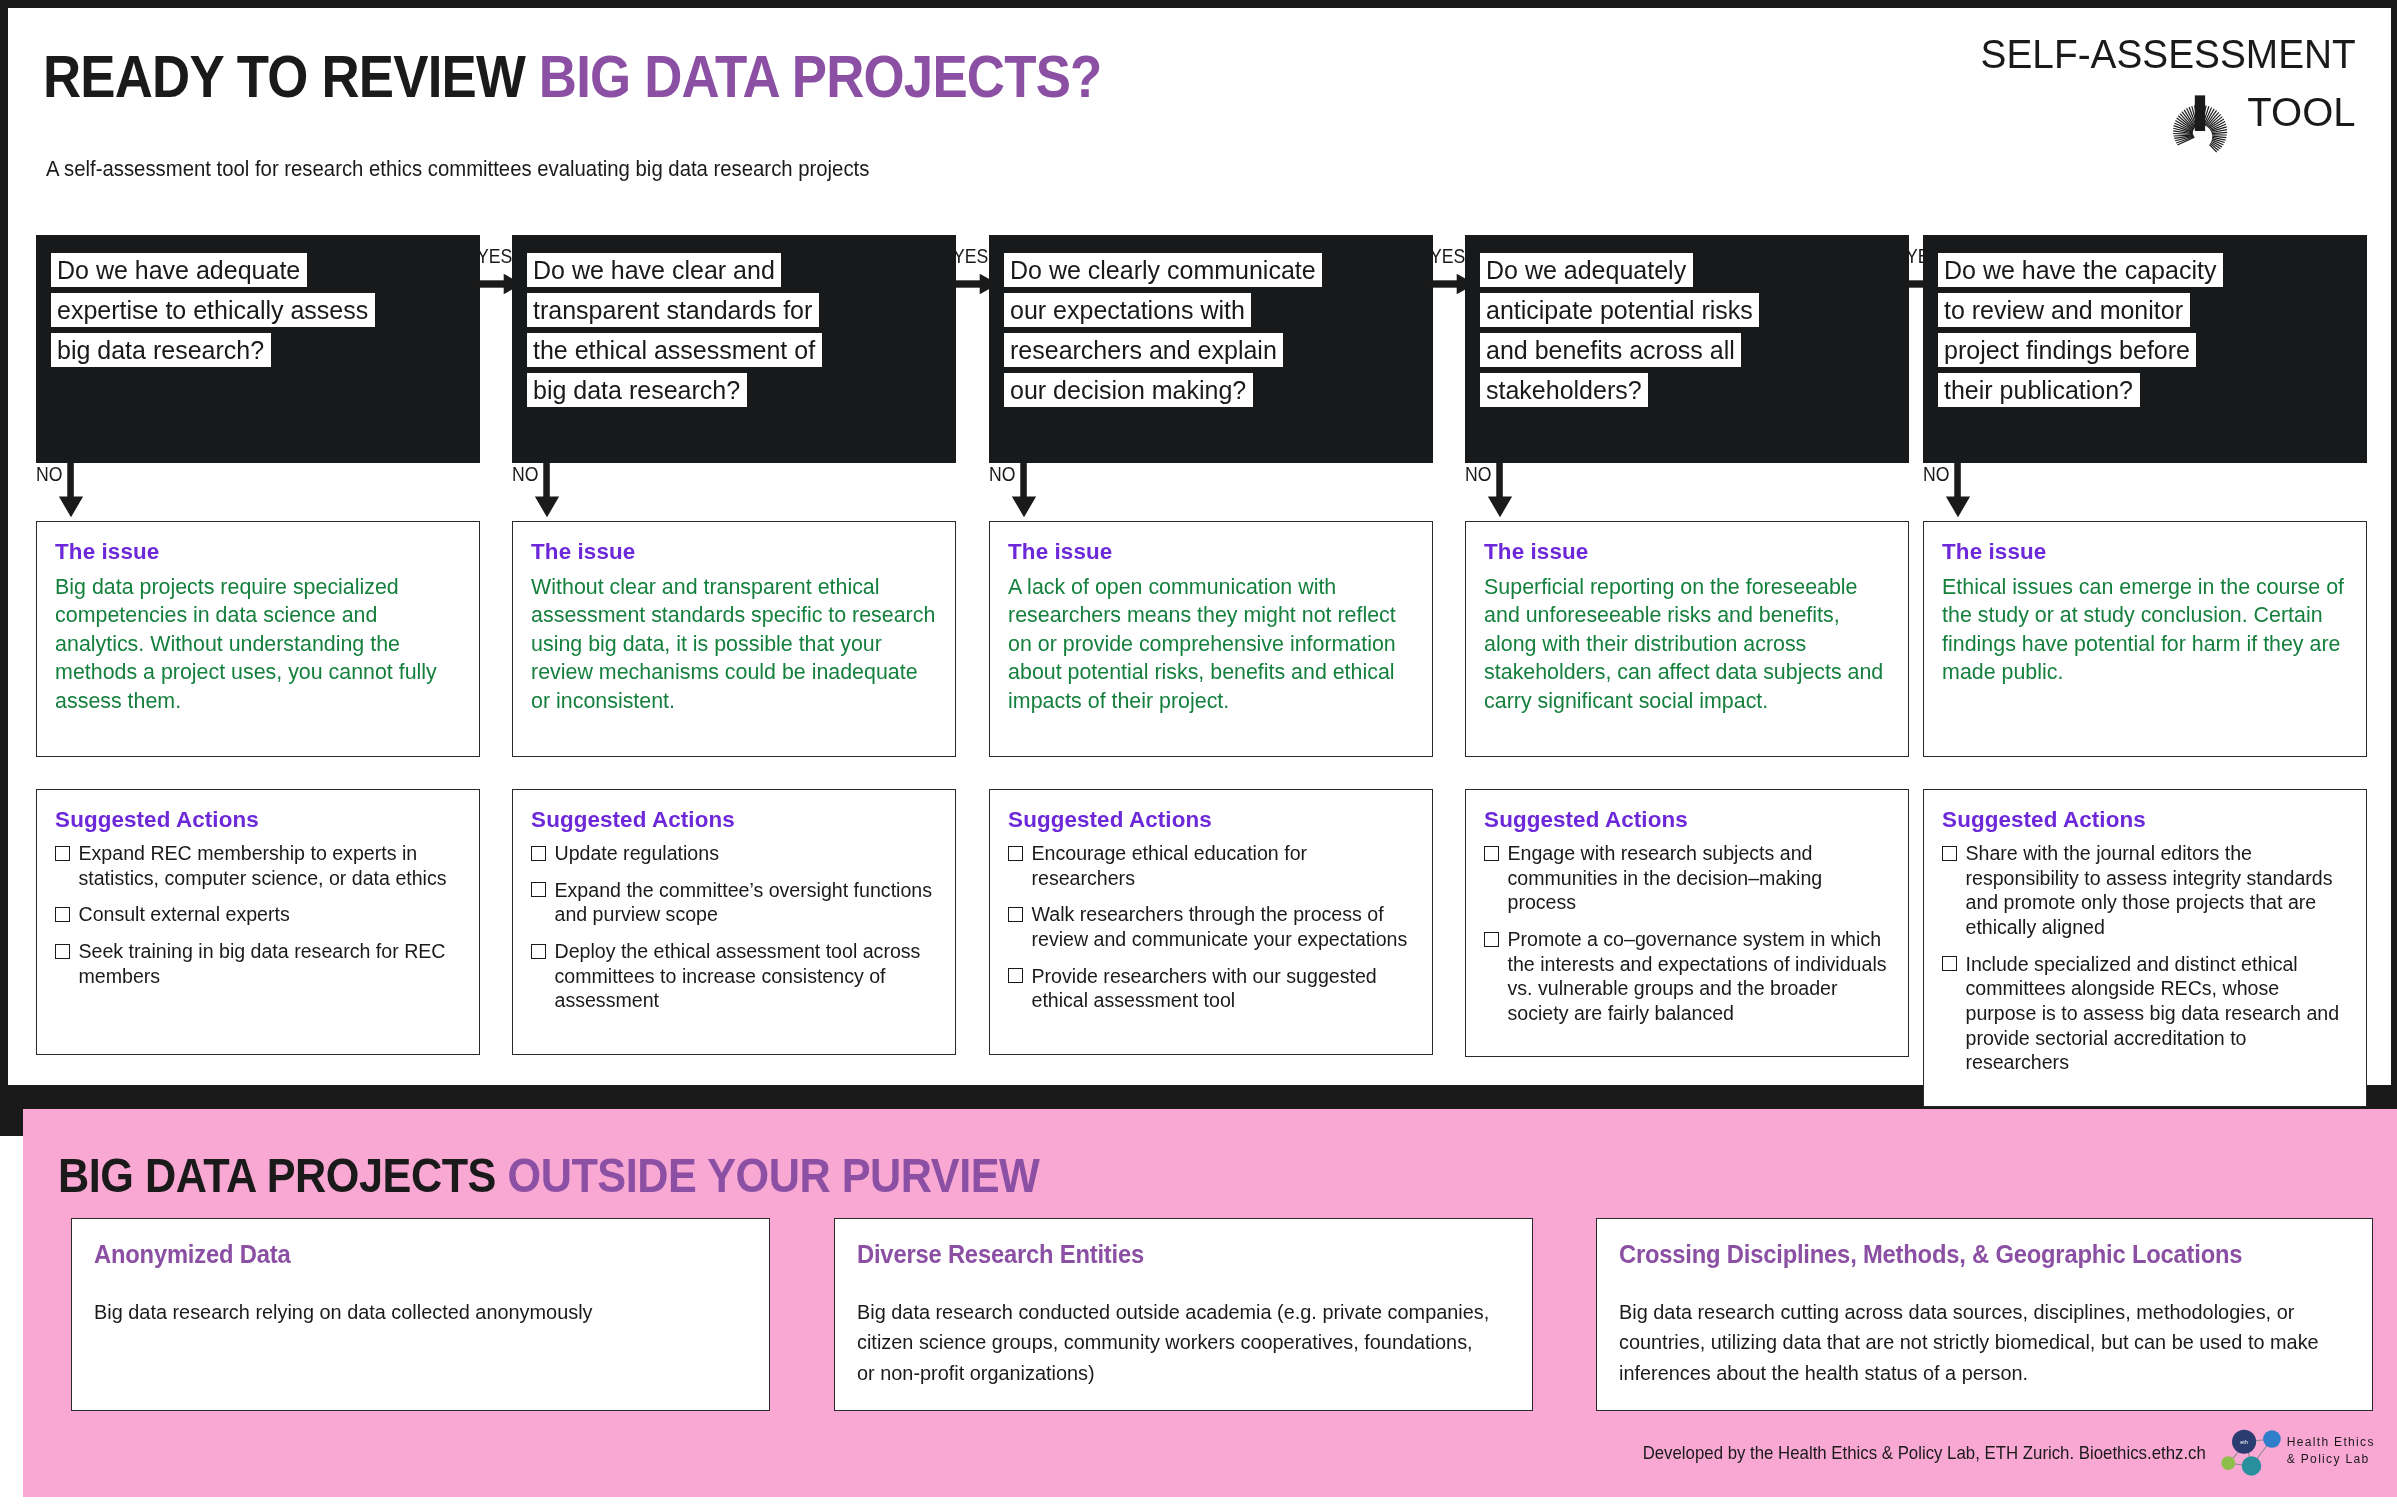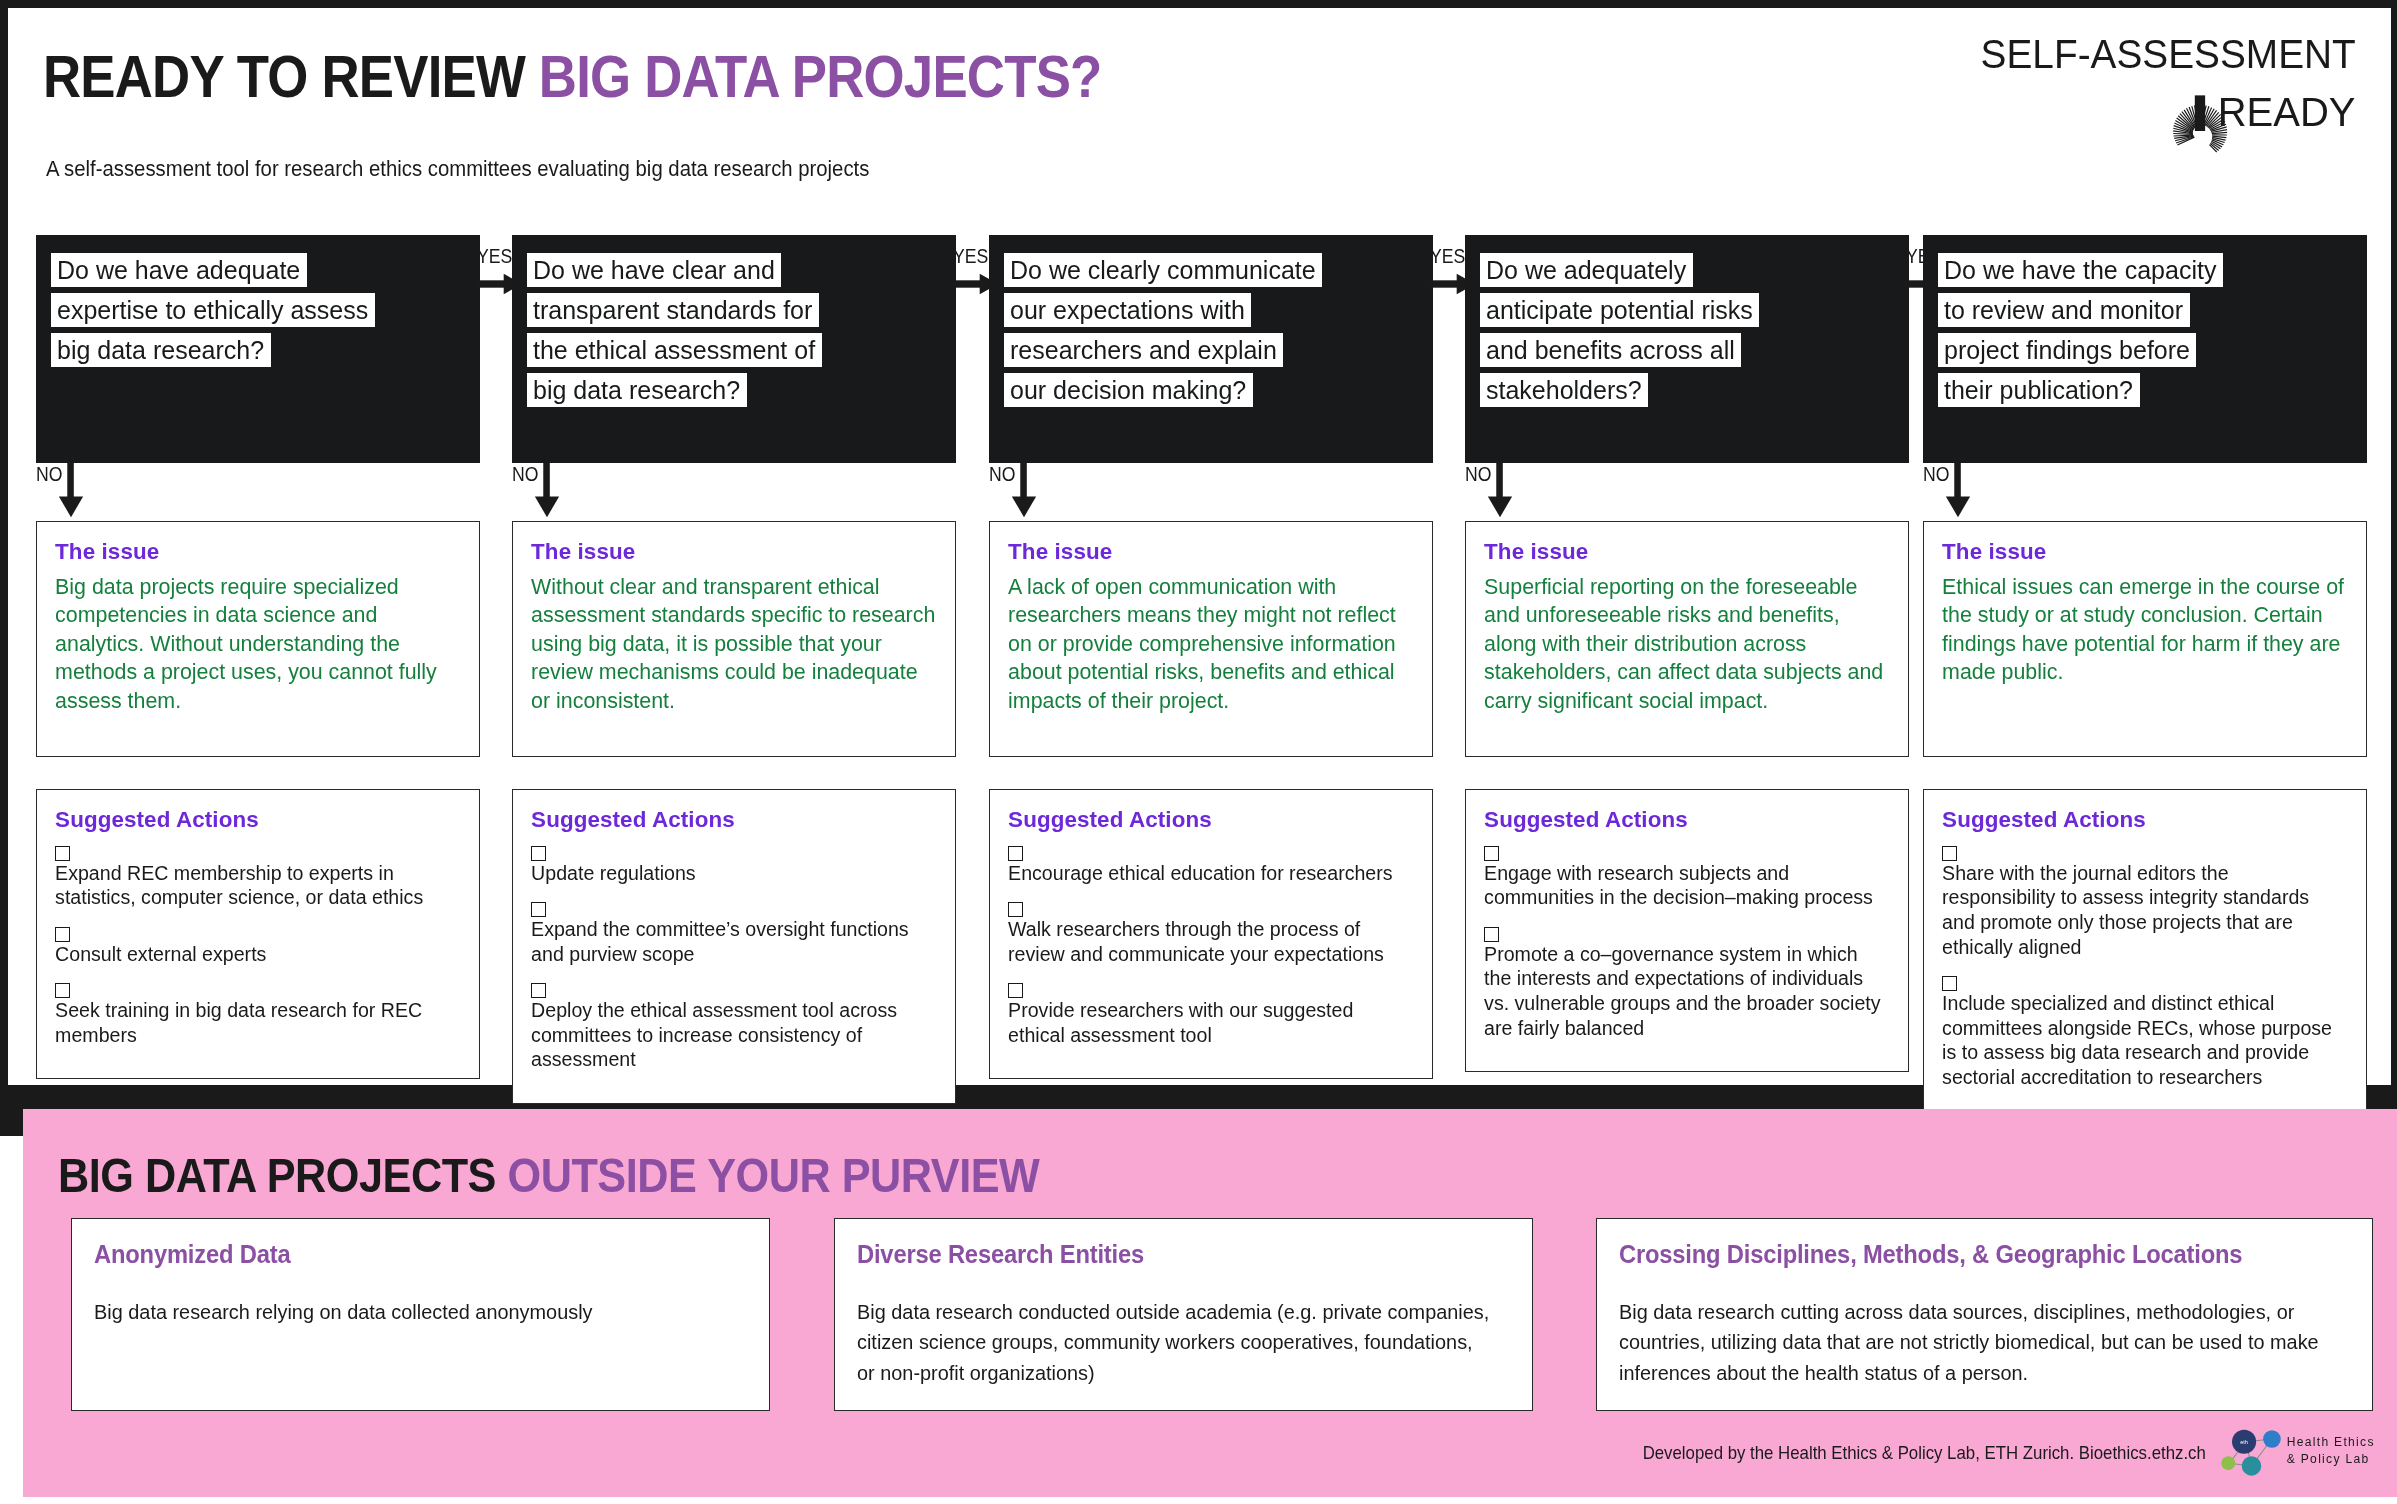--- a/index.html
+++ b/index.html
@@ -100,21 +100,20 @@
     color: #6d28d9; font-weight: bold; font-size: 22.4px;
     margin-bottom: 8.4px; letter-spacing: 0.1px;
   }
   .panel-body { font-size: 21.4px; line-height: 1.33; color: #15803d; }
 
   .act-list { margin-top: 3.7px; }
   .act-item {
     display: flex; align-items: flex-start;
     font-size: 19.6px; line-height: 1.26; color: #1a1a1a;
     margin-bottom: 12px;
-    flex-direction: column;
   }
   .act-cb {
     flex: 0 0 auto;
     width: 15px; height: 15px;
     border: 1.9px solid #1a1a1a;
     margin-right: 8.4px; margin-top: 4.7px;
     background: #fff;
   }
   .act-txt { flex: 1 1 auto; }
 
@@ -165,21 +164,21 @@
 <div id="root">
 
   <div class="top-panel">
 
     <div class="header">
       <div class="title"><span>READY TO REVIEW </span><span class="hl">BIG DATA PROJECTS?</span></div>
       <div class="subtitle">A self-assessment tool for research ethics committees evaluating big data research projects</div>
 
       <div class="brand">
         <div class="brand-line1">SELF-ASSESSMENT</div>
-        <div class="brand-line2">READY</div>
+        <div class="brand-line2">TOOL</div>
         <div class="brand-logo">
           <svg viewBox="0 0 80 80" width="75" height="75" aria-hidden="true">
             <g id="burst-rays" stroke="#1a1a1a" stroke-width="1.25" fill="none">
                 <line x1="34.56" y1="54.54" x2="16.44" y2="62.99"></line>
                 <line x1="34.15" y1="54.06" x2="15.09" y2="60.79"></line>
                 <line x1="33.79" y1="53.54" x2="13.95" y2="58.44"></line>
                 <line x1="33.47" y1="52.96" x2="13.04" y2="55.95"></line>
                 <line x1="33.21" y1="52.33" x2="12.38" y2="53.34"></line>
                 <line x1="33.01" y1="51.66" x2="11.98" y2="50.64"></line>
                 <line x1="32.88" y1="50.96" x2="11.86" y2="47.88"></line>

